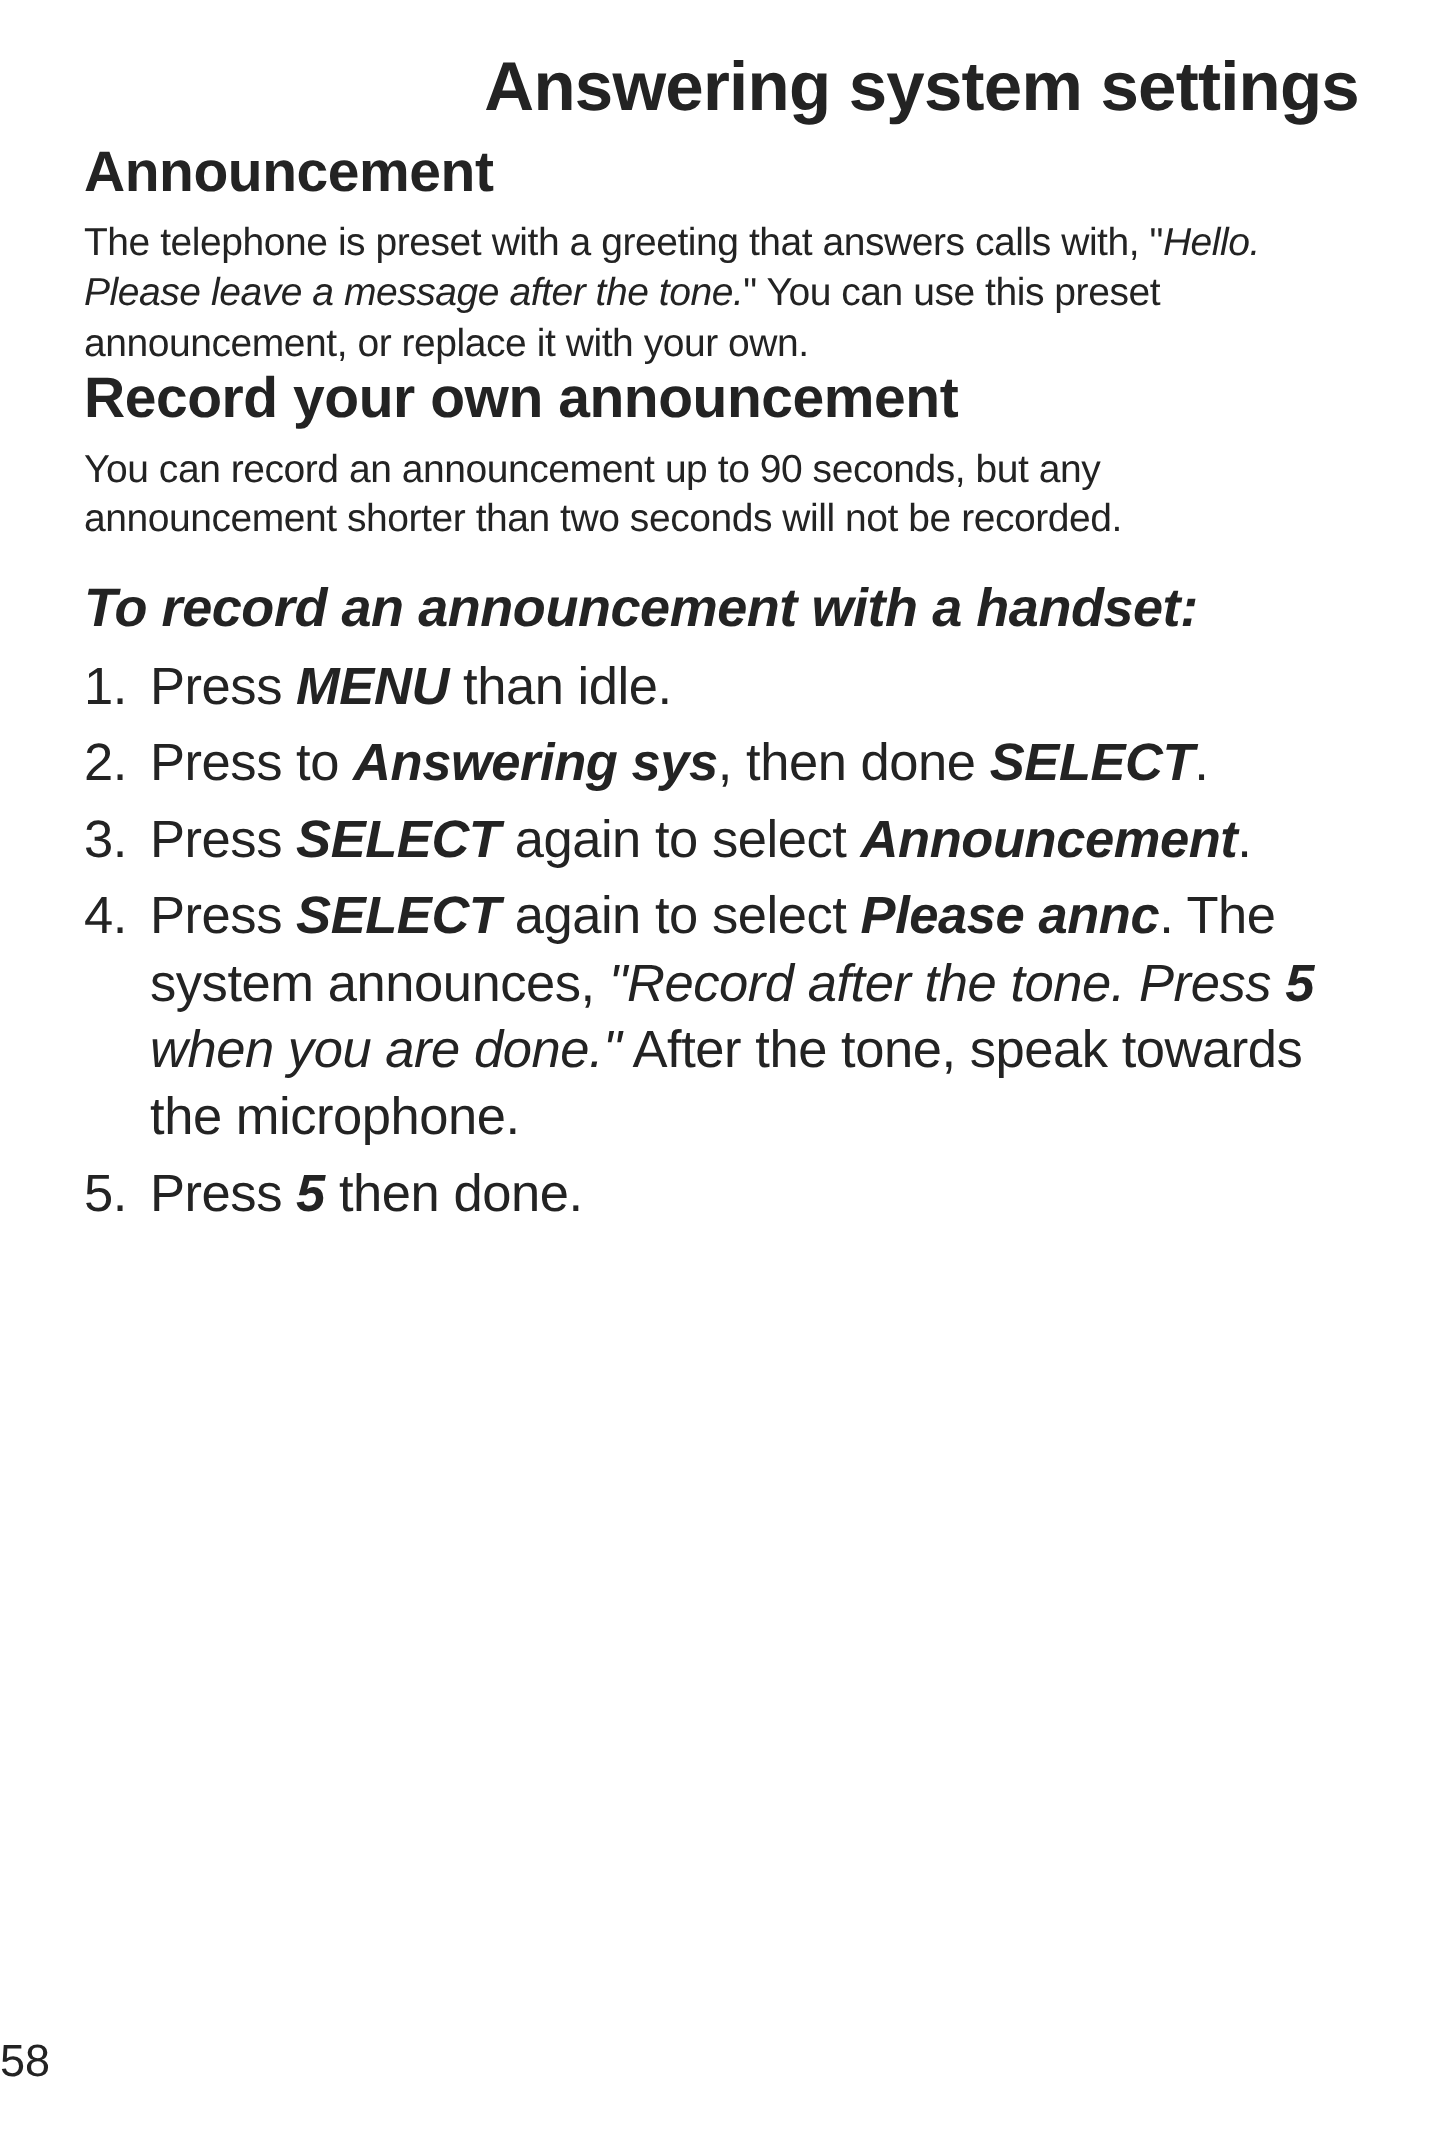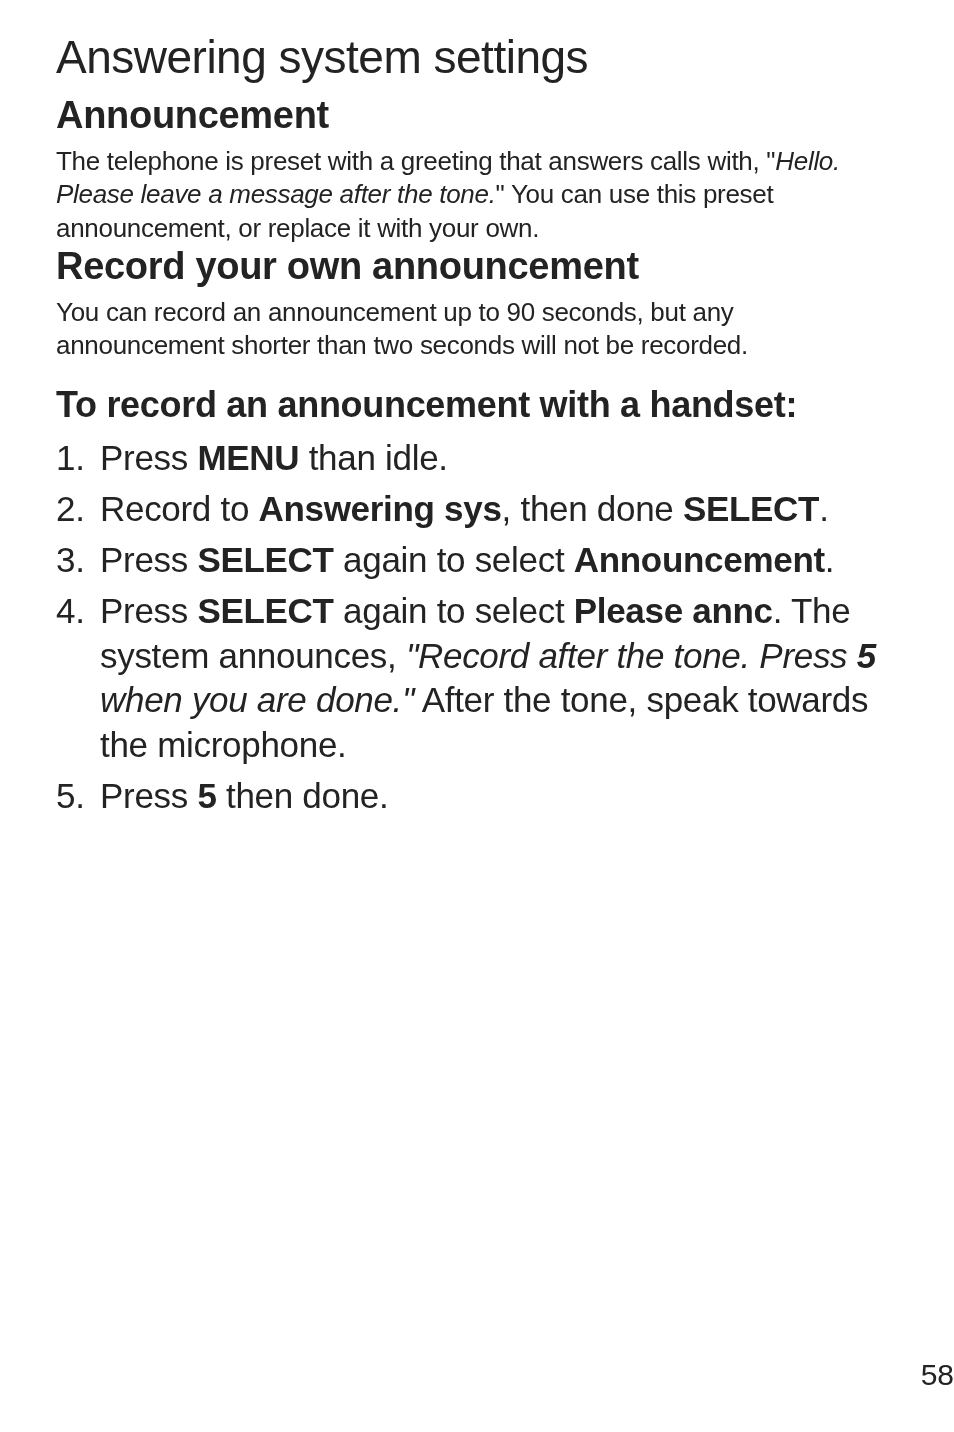--- a/index.html
+++ b/index.html
@@ -11,49 +11,52 @@
       width: 954px;
       height: 1432px;
       background: #ffffff;
       font-family: Arial, Helvetica, sans-serif;
       color: #232323;
       padding: 30px 48px 30px 56px;
       position: relative;
     }
     .page-title {
       font-size: 46px;
-      font-weight: normal;
+      font-weight: bold;
       margin-bottom: 10px;
       letter-spacing: -0.5px;
+      text-align: right;
     }
     .section-heading {
       font-size: 38px;
       font-weight: bold;
       margin-bottom: 8px;
       letter-spacing: -0.3px;
     }
     .section-heading.record {
     }
     .sub-heading {
       font-size: 36px;
       font-weight: bold;
       margin-top: 22px;
       margin-bottom: 10px;
       letter-spacing: -0.3px;
+      font-style: italic;
     }
     .body-text {
       font-size: 26px;
       line-height: 1.28;
       letter-spacing: -0.3px;
     }
     .italic {
       font-style: italic;
     }
     .bold {
       font-weight: bold;
+      font-style: italic;
     }
     .bold-italic {
       font-weight: bold;
       font-style: italic;
     }
     ol {
       list-style: none;
       counter-reset: item;
       margin-top: 2px;
     }
@@ -68,21 +71,21 @@
     ol li .num {
       position: absolute;
       left: 0;
       top: 0;
     }
     .page-number {
       position: absolute;
       bottom: 40px;
       left: 0;
       right: 0;
-      text-align: right;
+      text-align: left;
       font-size: 30px;
     }
   </style>
 </head>
 <body>
 
 <h1 class="page-title">Answering system settings</h1>
 
 <h2 class="section-heading">Announcement</h2>
 <p class="body-text">
@@ -94,21 +97,21 @@
 
 <h3 class="sub-heading">To record an announcement with a handset:</h3>
 
 <ol>
   <li>
     <span class="num">1.</span>
     <span>Press </span><span class="bold">MENU</span><span> than idle.</span>
   </li>
   <li>
     <span class="num">2.</span>
-    <span>Record to </span><span class="bold">Answering sys</span><span>, then done </span><span class="bold">SELECT</span><span>.</span>
+    <span>Press to </span><span class="bold">Answering sys</span><span>, then done </span><span class="bold">SELECT</span><span>.</span>
   </li>
   <li>
     <span class="num">3.</span>
     <span>Press </span><span class="bold">SELECT</span><span> again to select </span><span class="bold">Announcement</span><span>.</span>
   </li>
   <li>
     <span class="num">4.</span>
     <span>Press </span><span class="bold">SELECT</span><span> again to select </span><span class="bold">Please annc</span><span>. The system announces, </span><span class="italic">"Record after the tone. Press </span><span class="bold-italic">5</span><span class="italic"> when you are done."</span><span> After the tone, speak towards the microphone.</span>
   </li>
   <li>

